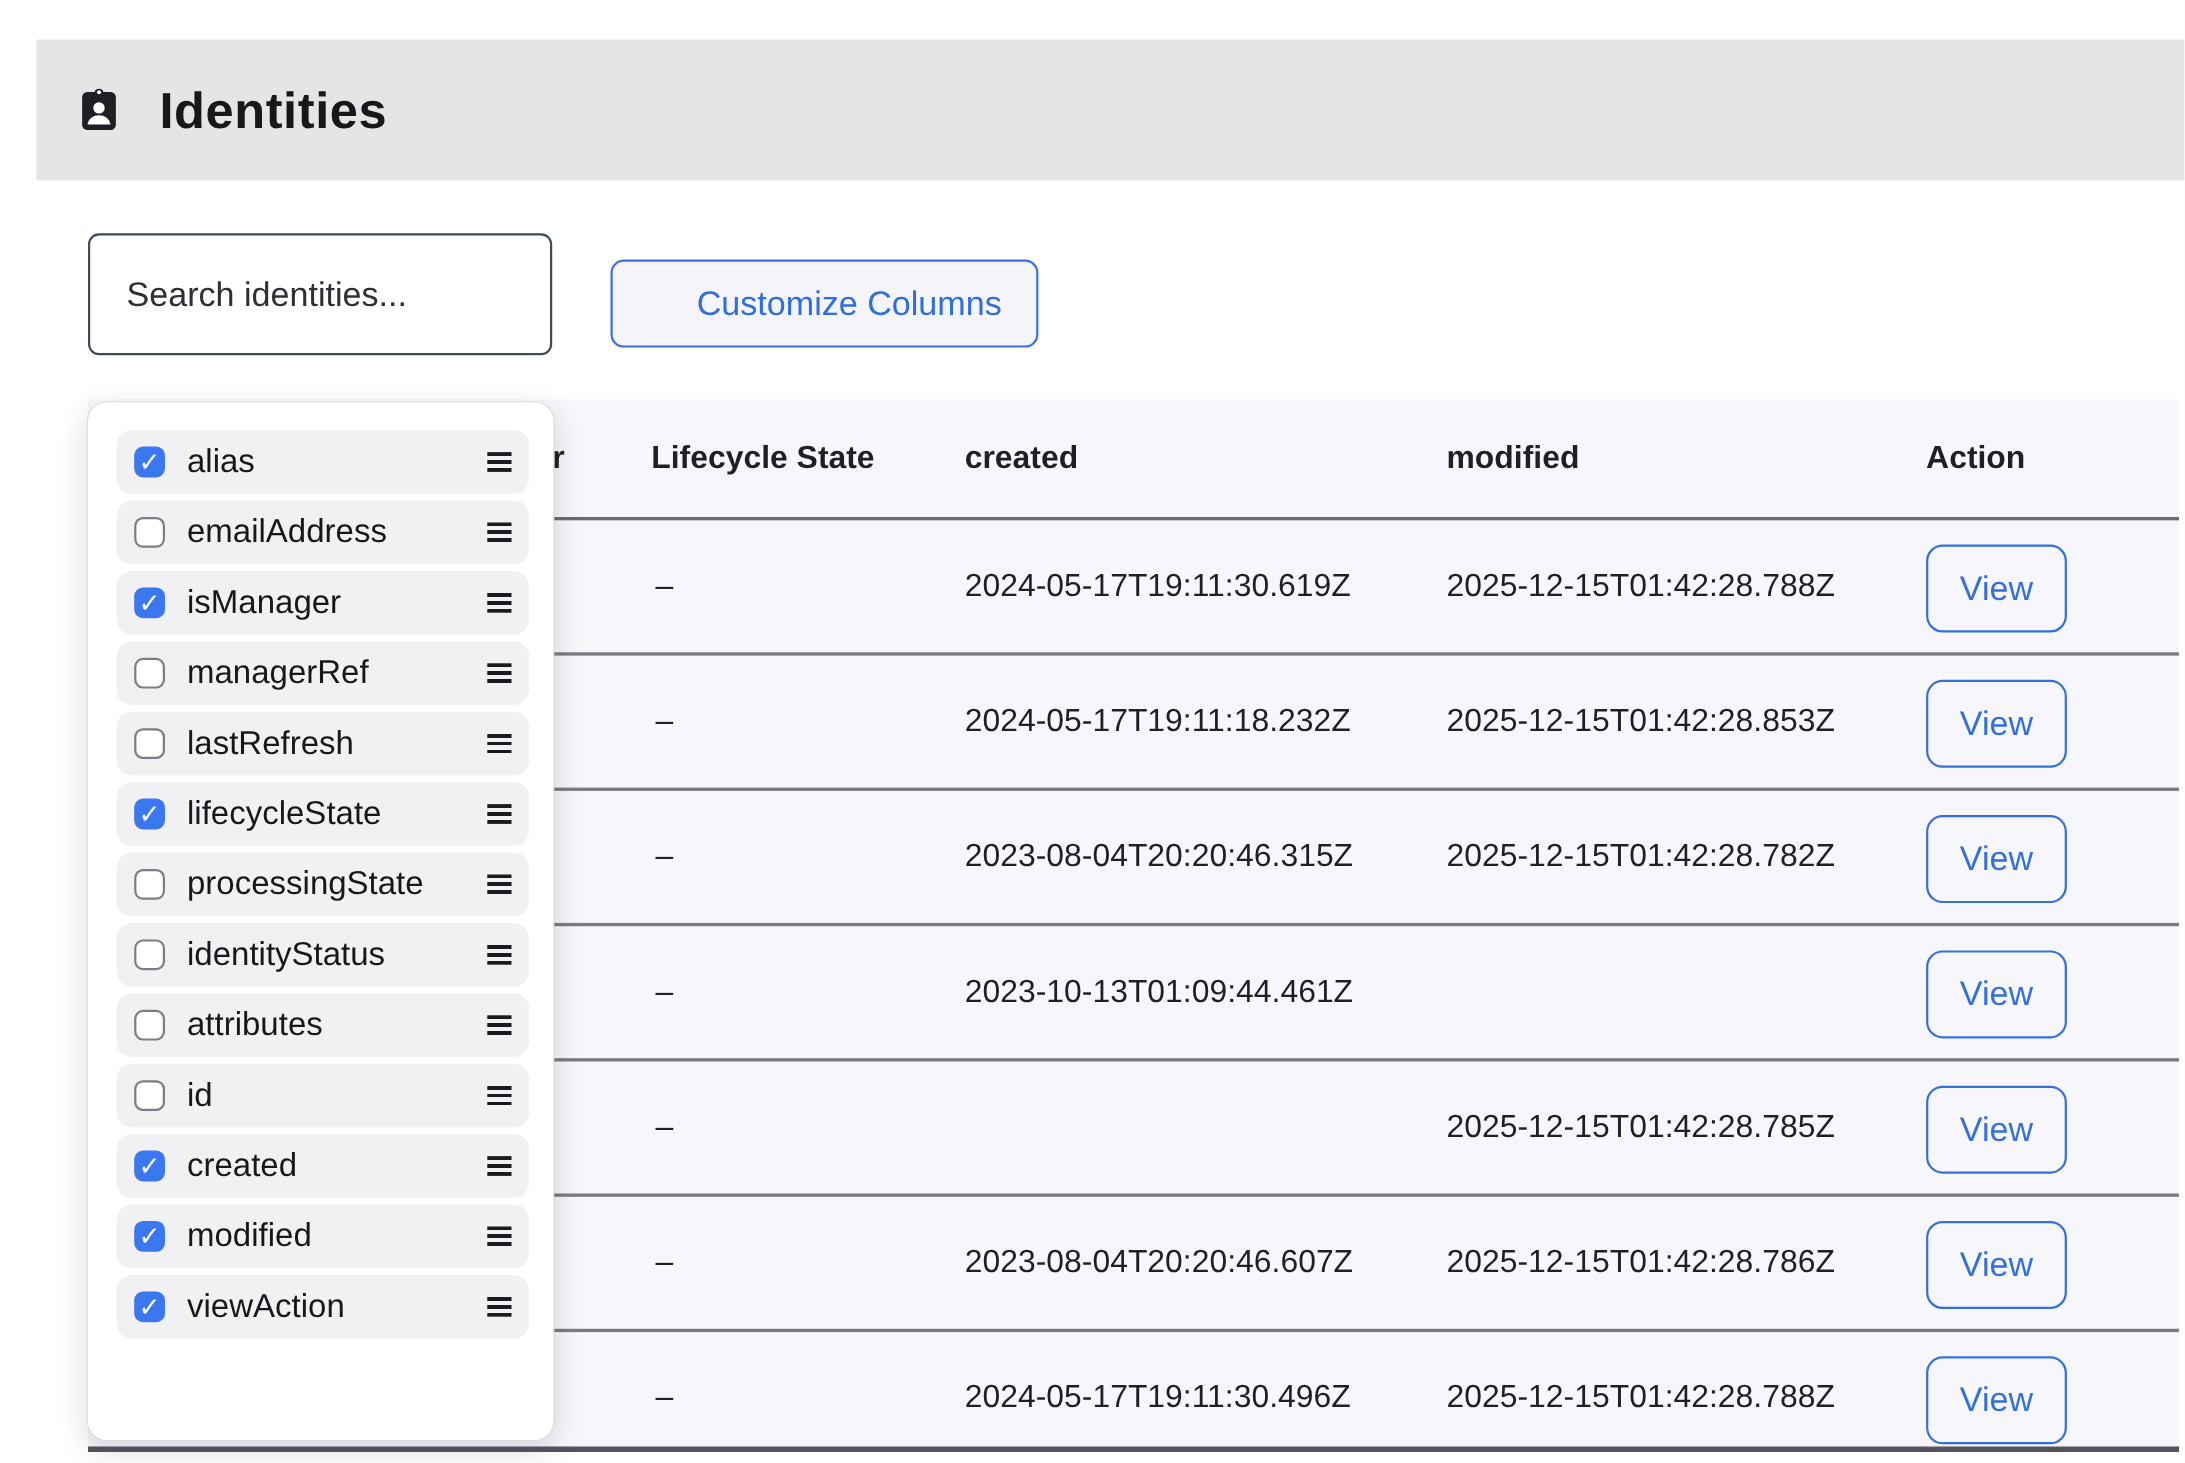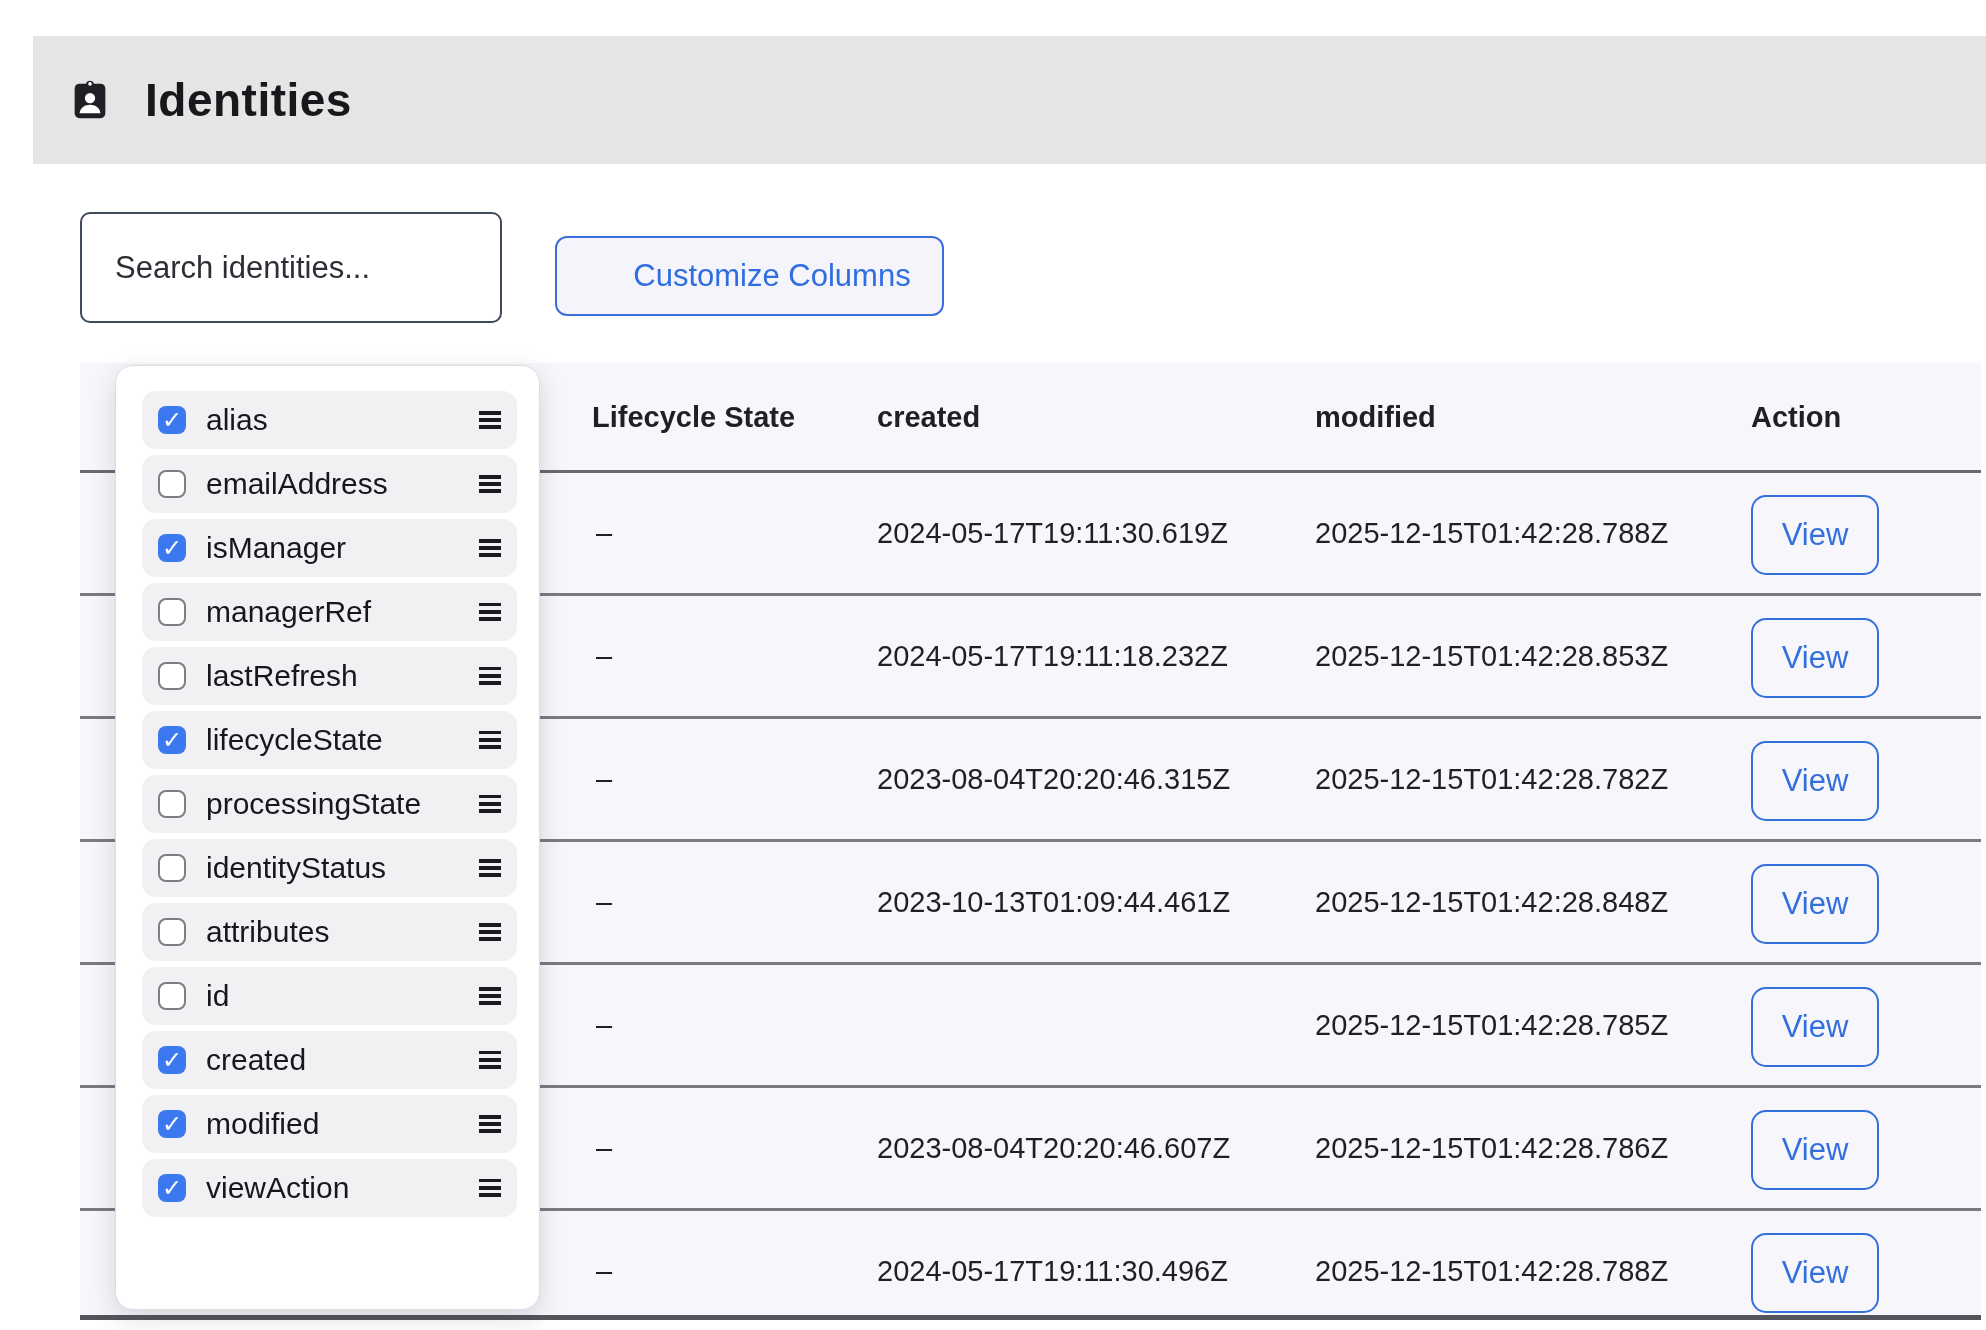--- a/index.html
+++ b/index.html
@@ -43,21 +43,21 @@
   .c-cr { left:797px; }
   .c-mo { left:1235px; }
   .view-btn { position:absolute; left:1671px; top:22px; width:128px; height:80px;
               border:2px solid #3470dd; border-radius:15px; background:transparent;
               color:#3470dd; font-size:31px; cursor:pointer;
               font-family:"Liberation Sans", sans-serif; }
 
   
   .col-menu { position:absolute; left:79px; top:365px; width:425px; height:945px;
               background:#ffffff; border:1px solid #dcdce2; border-radius:18px;
-              box-shadow:0 8px 26px rgba(40,40,60,0.16); padding:25px 22px 0 26px;margin-left:36px; }
+              box-shadow:0 8px 26px rgba(40,40,60,0.16); padding:25px 22px 0 26px; }
   .menu-item { position:relative; width:375px; height:58px; margin-bottom:6px;
                background:#f1f1f4; border-radius:14px; display:flex; align-items:center;
                padding:0 16px; cursor:pointer; }
   .cb { width:28px; height:28px; flex:0 0 auto; border-radius:8px;
         border:2.5px solid #7d7d85; background:#fff; position:relative; }
   .cb.checked { border:none; background:#3b78f0; }
   .cb.checked::after { content:"✓"; position:absolute; left:0; top:0; width:28px; height:28px;
         color:#fff; font-size:24px; font-weight:700; line-height:28px; text-align:center;
         font-family:"DejaVu Sans", sans-serif; }
   .mi-label { margin-left:20px; font-size:30px; color:#17171c; flex:1 1 auto;
@@ -108,21 +108,20 @@
     </div>
     <div class="trow">
       <span class="c-lc">–</span>
       <span class="c-cr">2023-08-04T20:20:46.315Z</span>
       <span class="c-mo">2025-12-15T01:42:28.782Z</span>
       <button class="view-btn">View</button>
     </div>
     <div class="trow">
       <span class="c-lc">–</span>
       <span class="c-cr">2023-10-13T01:09:44.461Z</span>
-      <span class="c-mo">2025-12-15T01:42:28.848Z</span>
       <button class="view-btn">View</button>
     </div>
     <div class="trow">
       <span class="c-lc">–</span>
       <span class="c-mo">2025-12-15T01:42:28.785Z</span>
       <button class="view-btn">View</button>
     </div>
     <div class="trow">
       <span class="c-lc">–</span>
       <span class="c-cr">2023-08-04T20:20:46.607Z</span>

